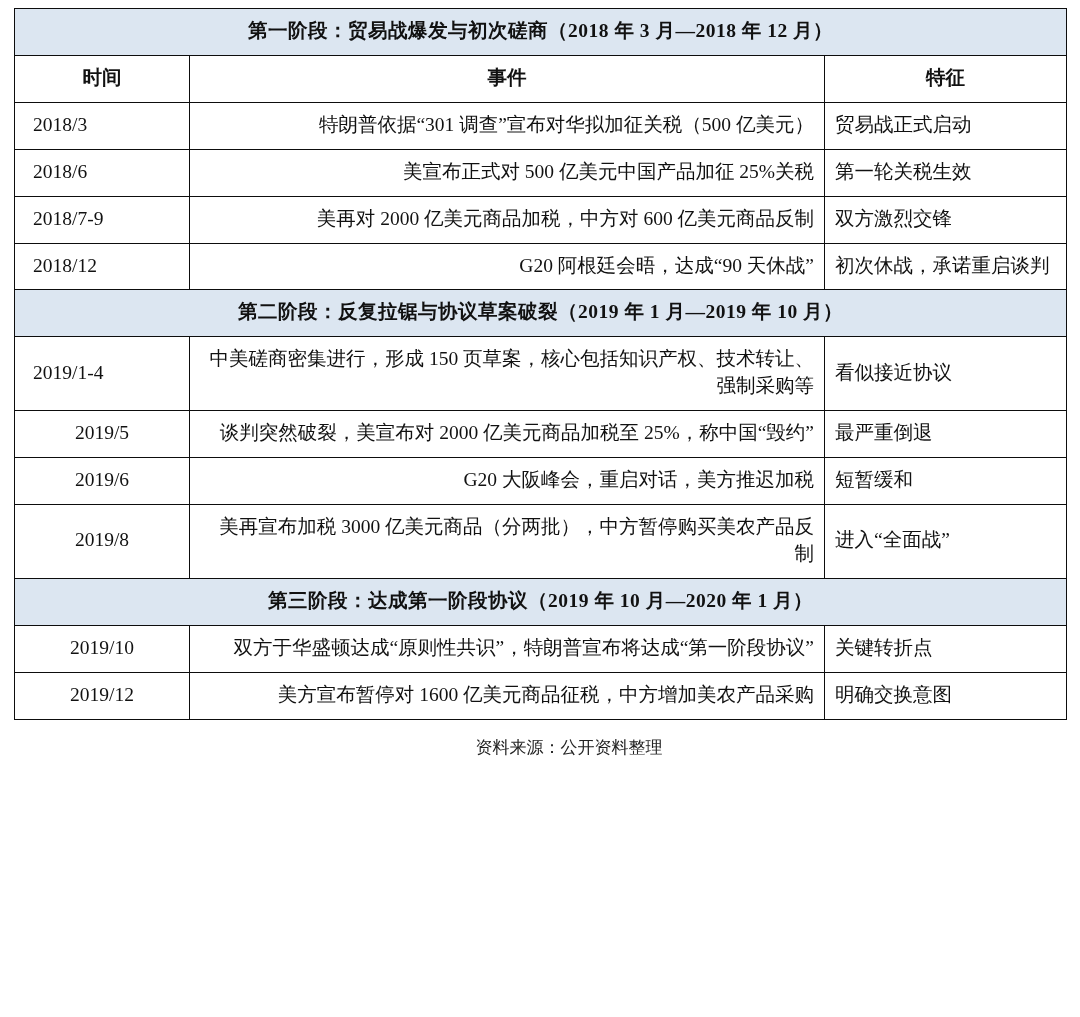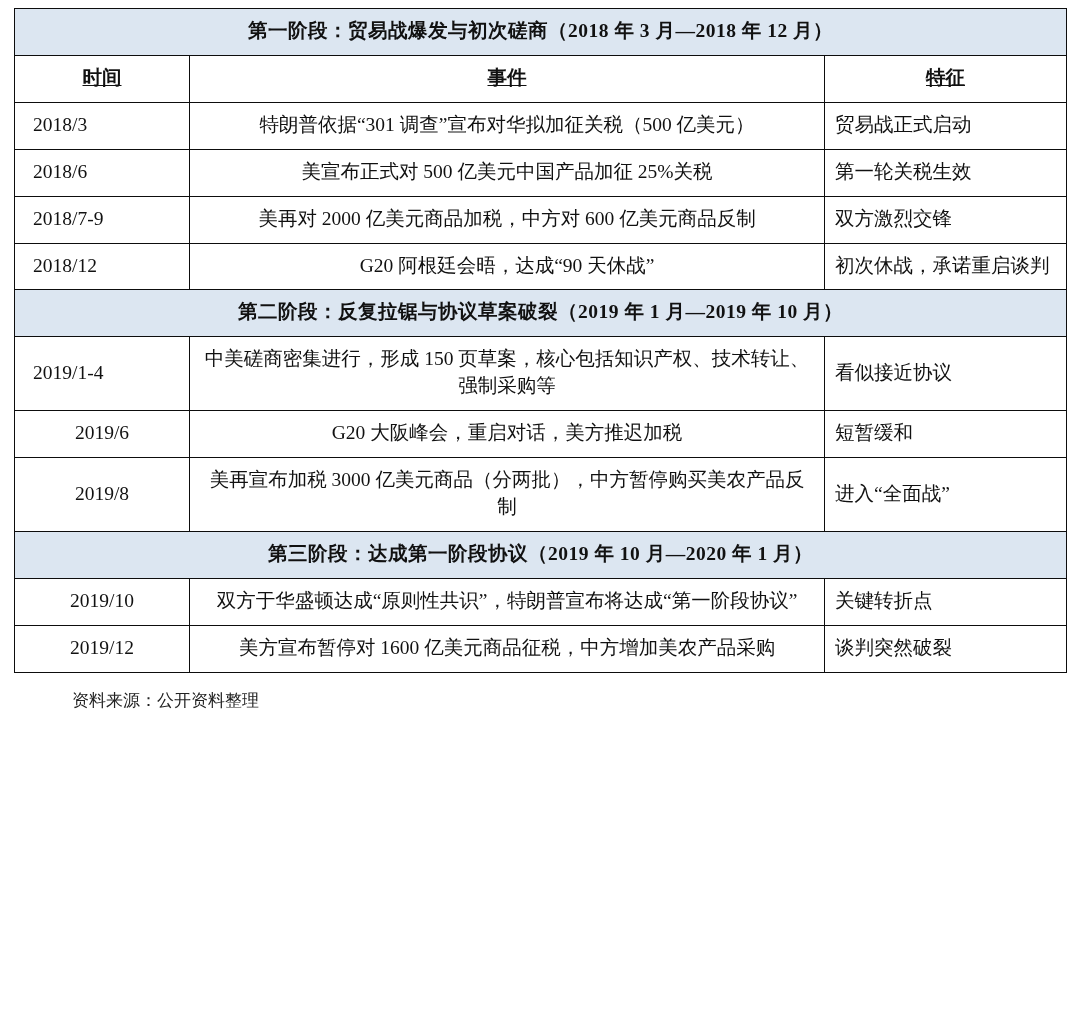--- a/index.html
+++ b/index.html
@@ -41,43 +41,43 @@
     background: #dce6f1;
     text-align: center;
     font-weight: bold;
     letter-spacing: 0.5px;
     padding: 11px 10px 12px 10px;
   }
   td.colhead {
     text-align: center;
     font-weight: bold;
     padding: 11px 10px 12px 10px;
-    text-decoration: underline;
   }
   td.time {
     text-align: center;
     white-space: nowrap;
   }
   td.time.leftish {
     text-align: left;
     padding-left: 18px;
   }
   td.event {
-    text-align: center;
+    text-align: right;
   }
   td.feat {
     text-align: left;
     padding-left: 14px;
   }
   .source {
     margin-top: 16px;
     padding-left: 58px;
     font-family: "Liberation Sans", "DejaVu Sans", sans-serif;
     font-size: 17px;
     color: #222222;
+    text-align: center;
   }
 </style>
 </head>
 <body>
 
 <div class="page">
   <table class="tbl">
     <colgroup>
       <col class="c-time">
       <col class="c-event">
@@ -116,20 +116,25 @@
 
       <tr>
         <td class="phase" colspan="3">第二阶段：反复拉锯与协议草案破裂（2019 年 1 月—2019 年 10 月）</td>
       </tr>
       <tr>
         <td class="time leftish">2019/1-4</td>
         <td class="event">中美磋商密集进行，形成 150 页草案，核心包括知识产权、技术转让、强制采购等</td>
         <td class="feat">看似接近协议</td>
       </tr>
       <tr>
+        <td class="time">2019/5</td>
+        <td class="event">谈判突然破裂，美宣布对 2000 亿美元商品加税至 25%，称中国“毁约”</td>
+        <td class="feat">最严重倒退</td>
+      </tr>
+      <tr>
         <td class="time">2019/6</td>
         <td class="event">G20 大阪峰会，重启对话，美方推迟加税</td>
         <td class="feat">短暂缓和</td>
       </tr>
       <tr>
         <td class="time">2019/8</td>
         <td class="event">美再宣布加税 3000 亿美元商品（分两批），中方暂停购买美农产品反制</td>
         <td class="feat">进入“全面战”</td>
       </tr>
 
@@ -137,20 +142,20 @@
         <td class="phase" colspan="3">第三阶段：达成第一阶段协议（2019 年 10 月—2020 年 1 月）</td>
       </tr>
       <tr>
         <td class="time">2019/10</td>
         <td class="event">双方于华盛顿达成“原则性共识”，特朗普宣布将达成“第一阶段协议”</td>
         <td class="feat">关键转折点</td>
       </tr>
       <tr>
         <td class="time">2019/12</td>
         <td class="event">美方宣布暂停对 1600 亿美元商品征税，中方增加美农产品采购</td>
-        <td class="feat">谈判突然破裂</td>
+        <td class="feat">明确交换意图</td>
       </tr>
 
     </tbody>
   </table>
 
   <div class="source">资料来源：公开资料整理</div>
 </div>
 
 </body></html>

